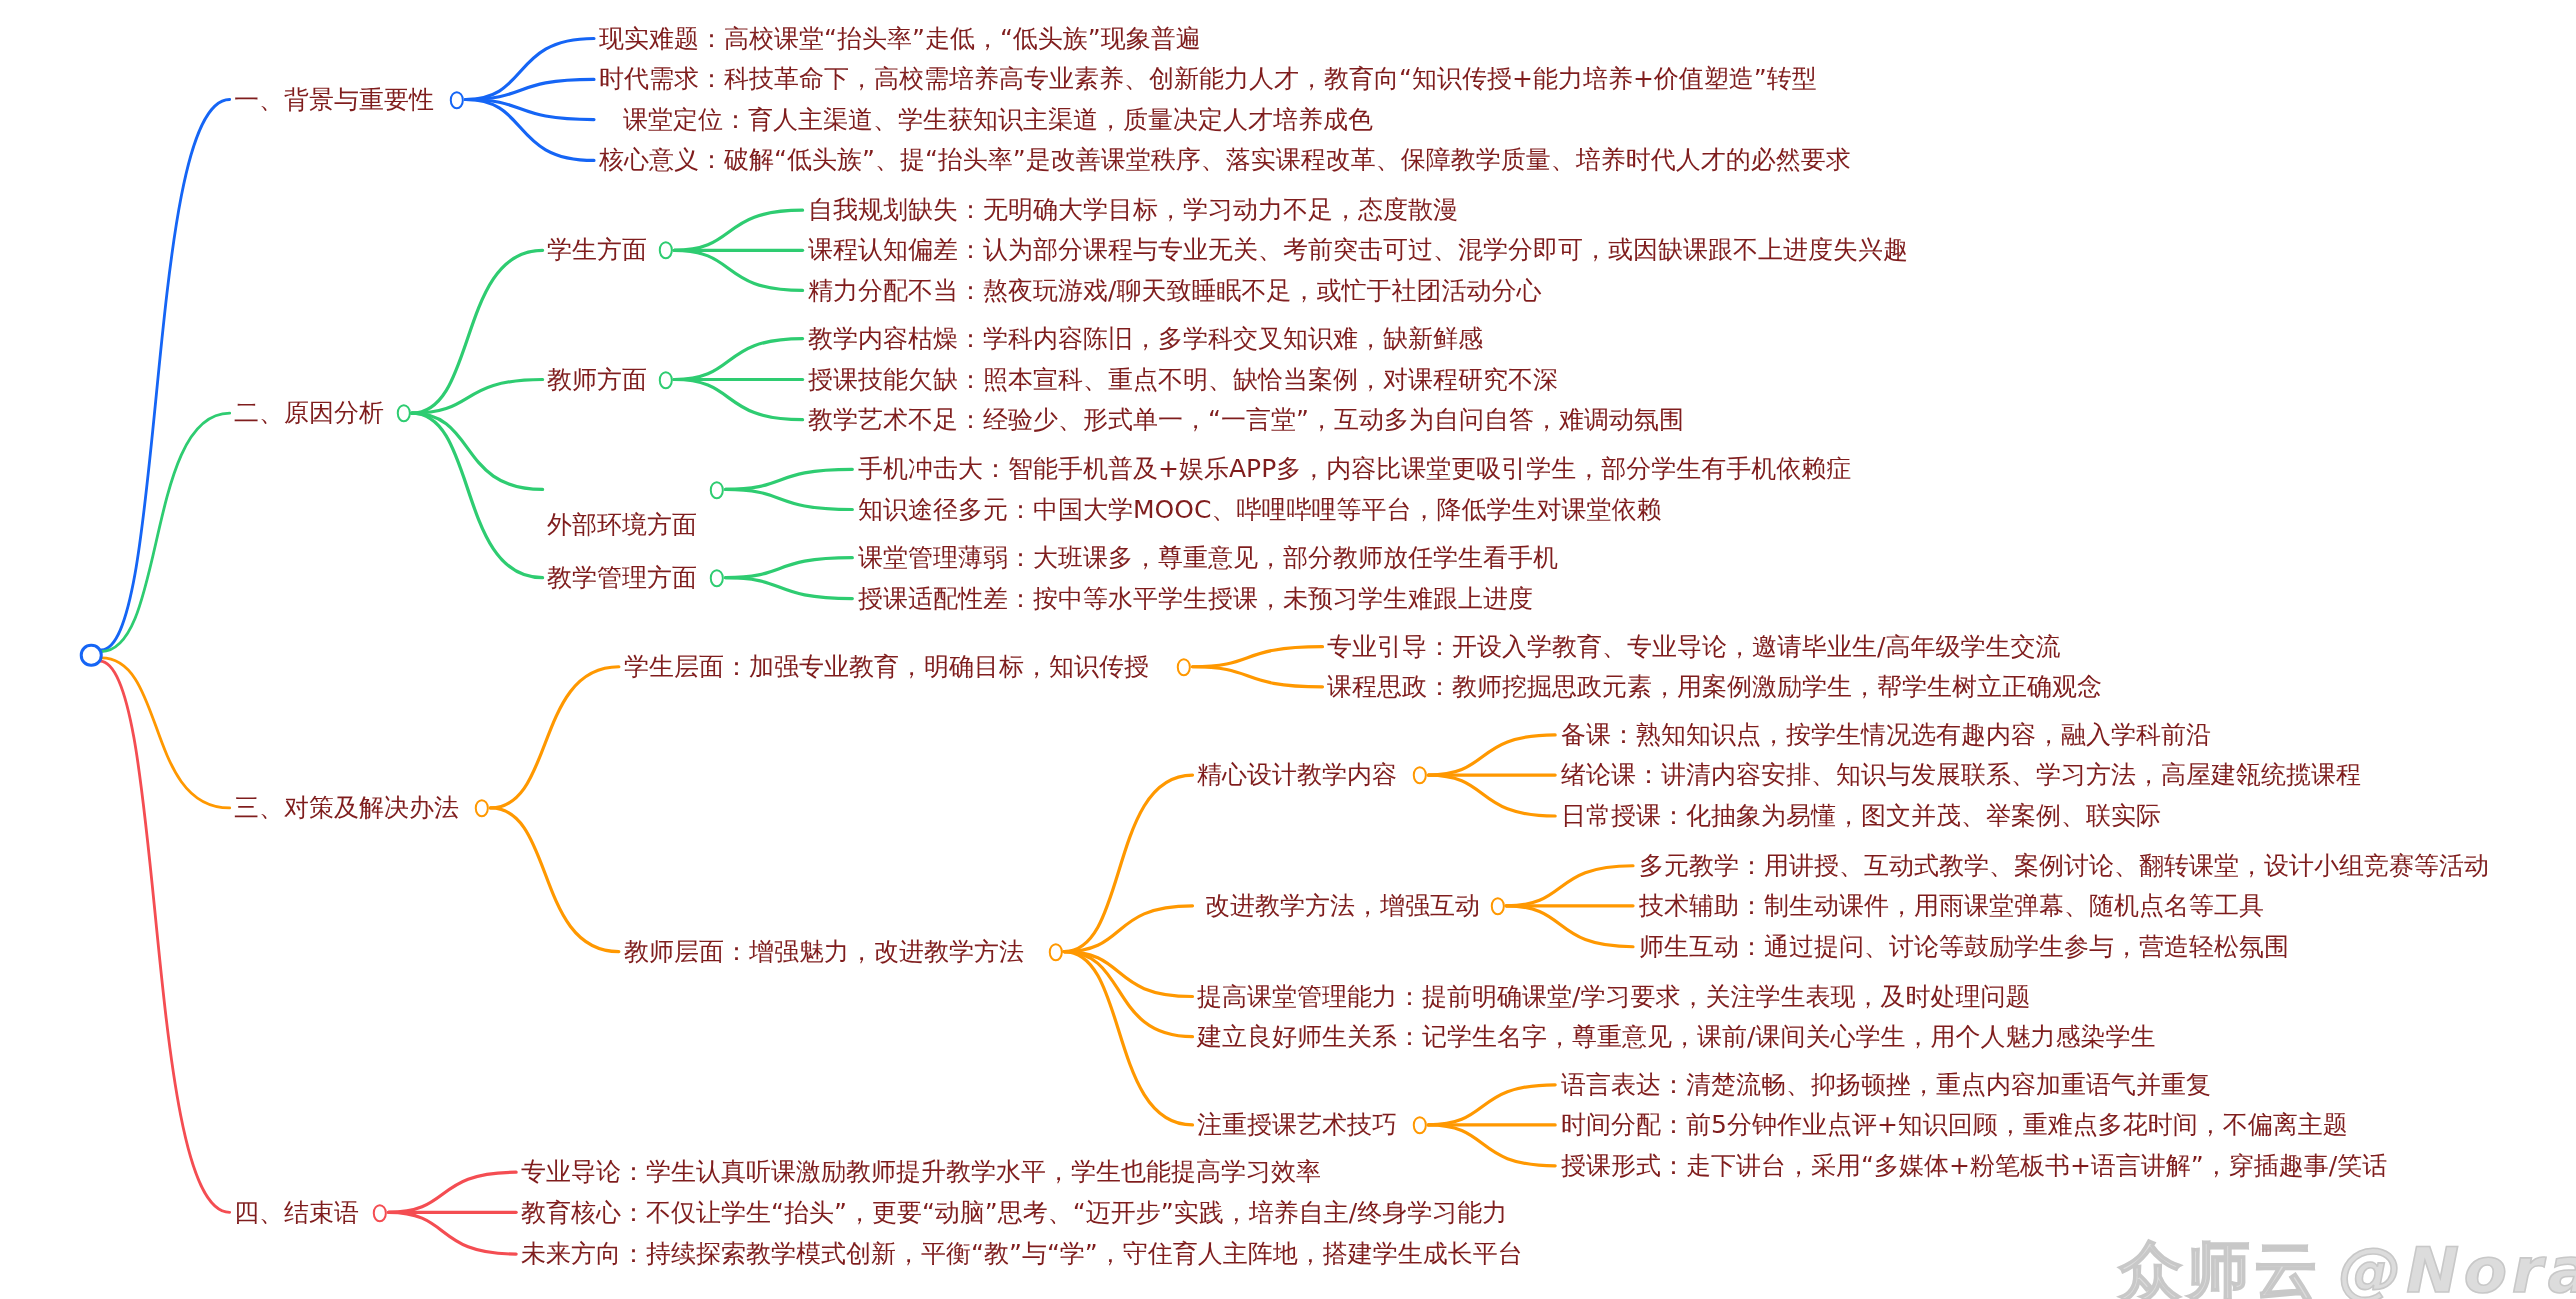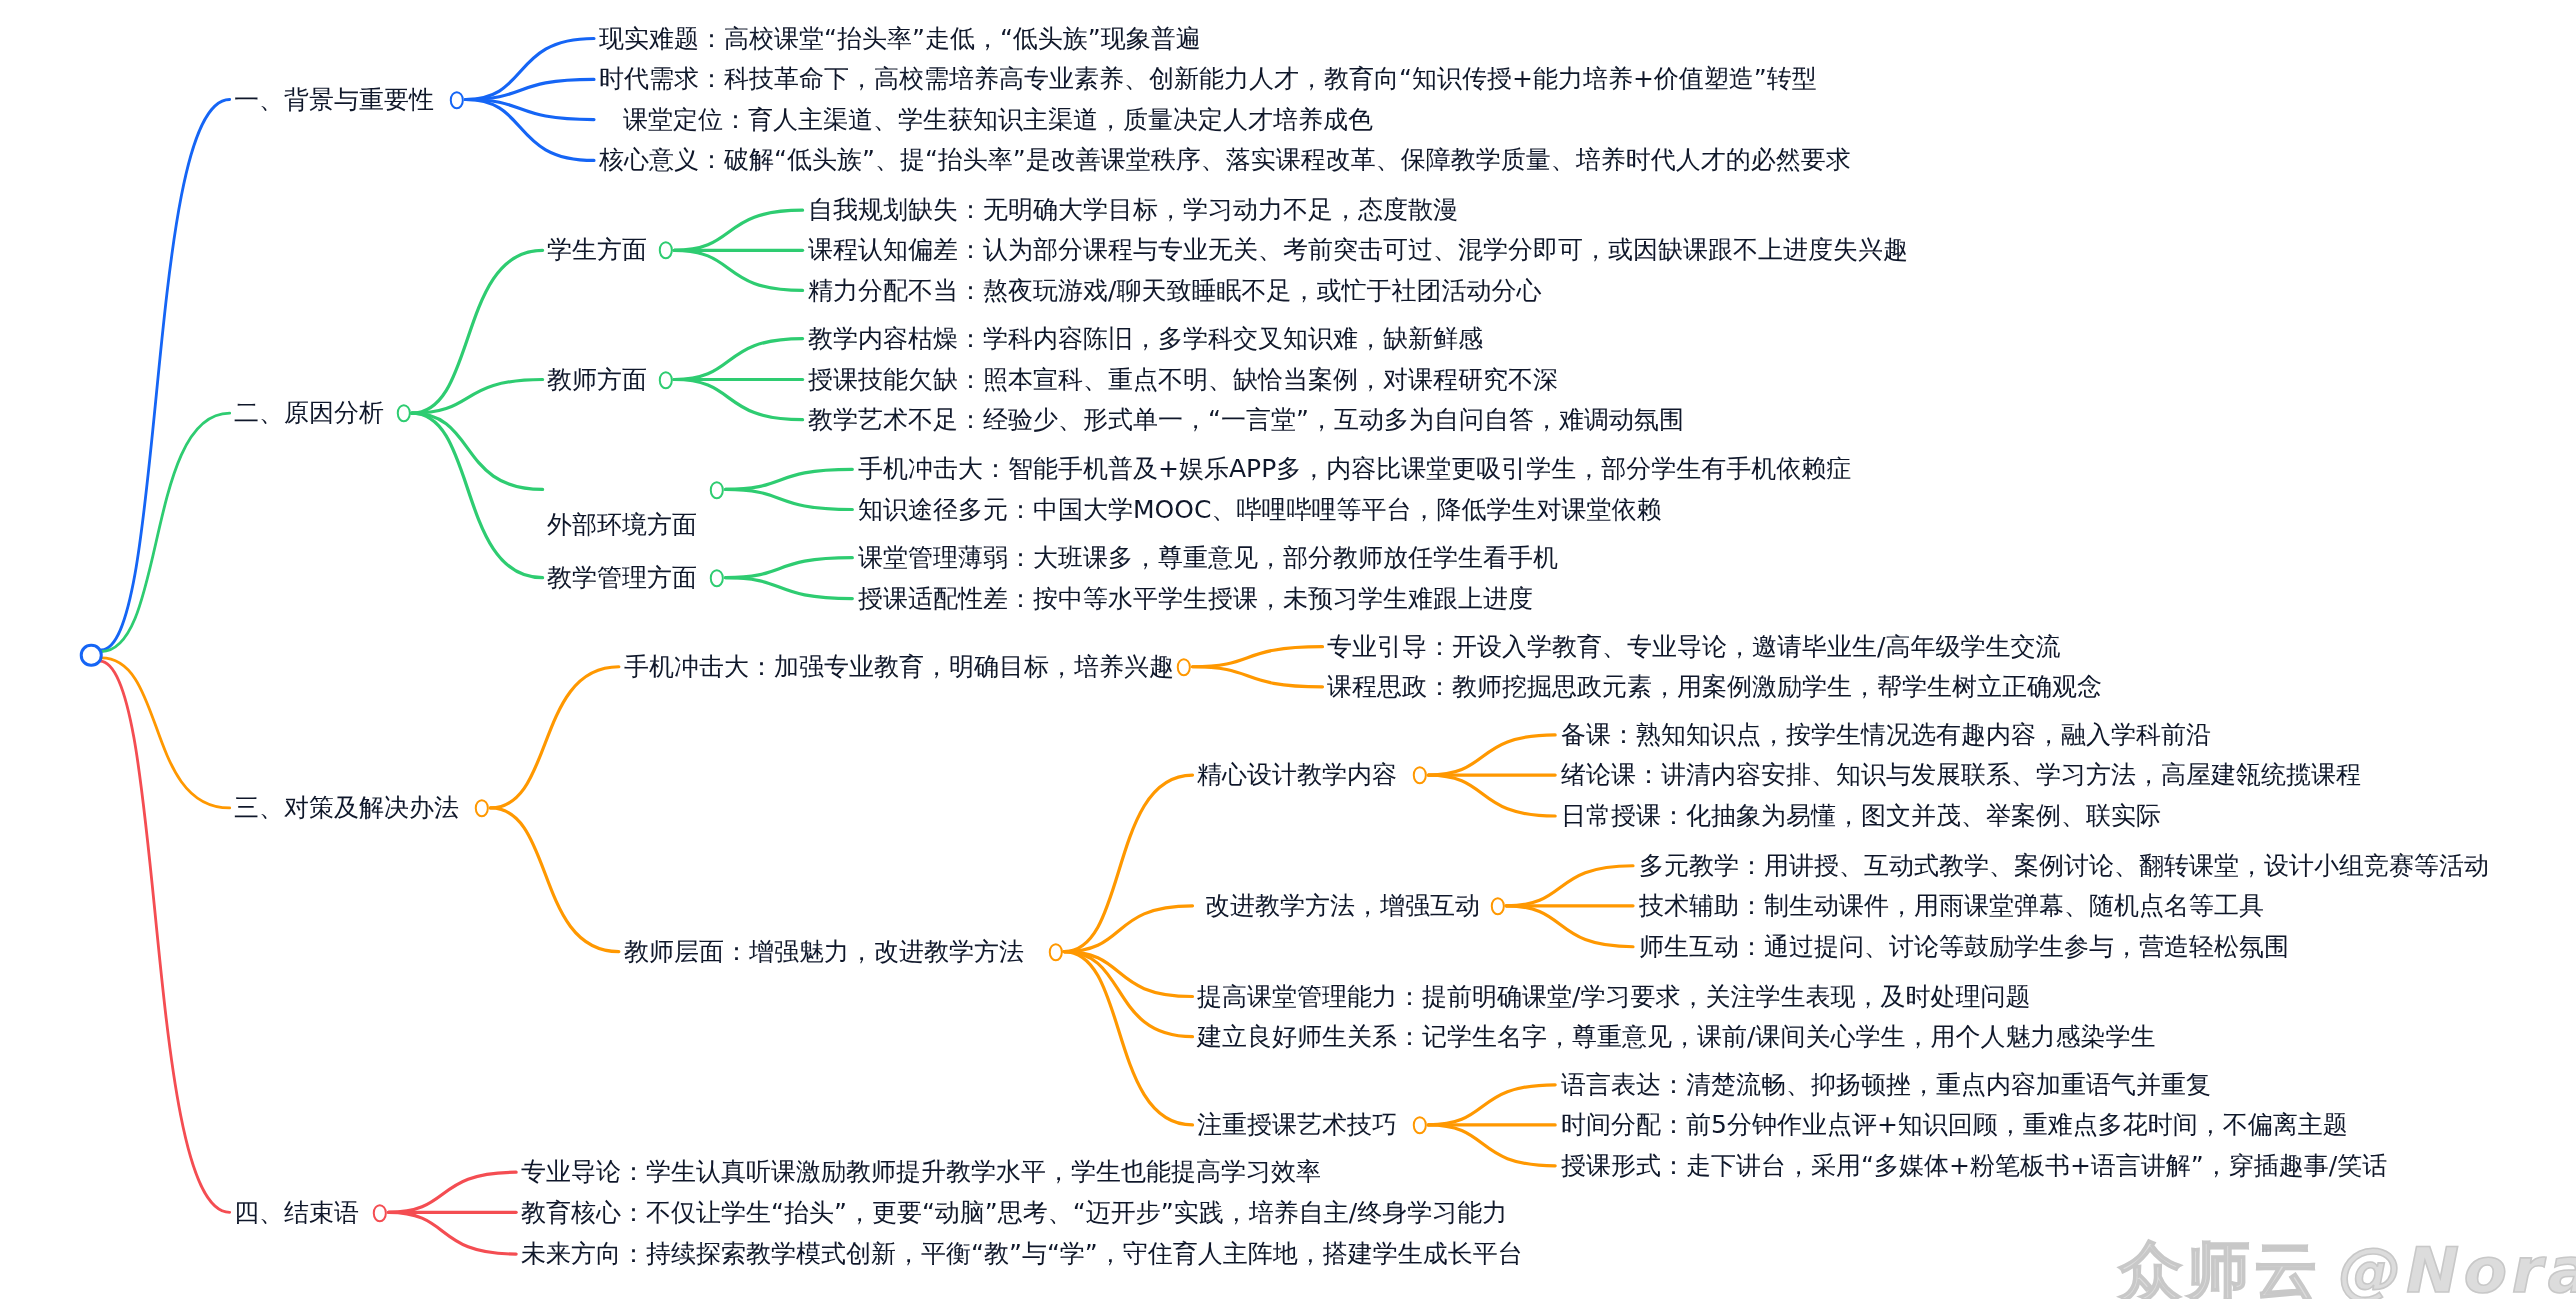--- a/index.html
+++ b/index.html
@@ -1,19 +1,19 @@
 <!DOCTYPE html>
 <html style="font-size:13px"><head>
 <meta charset="utf-8">
 <style>
   html, body { margin:0; padding:0; background:#ffffff; }
   body { width:2576px; height:1299px; position:relative; overflow:hidden;
          font-family:"DejaVu Sans","Liberation Sans",sans-serif; }
   #links { position:absolute; left:0; top:0; width:2576px; height:1299px; }
-  .node { position:absolute; font-size:25px; color:#0f172a; white-space:nowrap;
+  .node { position:absolute; font-size:25px; color:#7f1d1d; white-space:nowrap;
           line-height:32px; transform:translateY(-50%); letter-spacing:0px; }
   .dot { position:absolute; width:14.4px; height:17.7px; border-radius:50%; background:#fff;
          border:2.4px solid; box-sizing:border-box; transform:translate(-50%,-50%); }
   .root-dot { width:22.5px; height:22.5px; border-width:3.2px; }
   .watermark { position:absolute; left:2119px; top:1228px; font-size:63px; font-weight:bold;
                color:#dcdcdc; -webkit-text-stroke:1.6px #c8c8c8; letter-spacing:4.8px; white-space:nowrap; }
   .watermark .handle { font-style:italic; margin-left:16px; }
 </style>
 </head>
 <body>
@@ -96,21 +96,21 @@
   <div class="node" style="left:858px;top:510px;">知识途径多元：中国大学MOOC、哔哩哔哩等平台，降低学生对课堂依赖</div>
 
   <div class="node" style="left:547px;top:578px;">教学管理方面</div>
   <span class="dot" style="left:717px;top:578px;border-color:#2ecc71;"></span>
   <div class="node" style="left:858px;top:558px;">课堂管理薄弱：大班课多，尊重意见，部分教师放任学生看手机</div>
   <div class="node" style="left:858px;top:599px;">授课适配性差：按中等水平学生授课，未预习学生难跟上进度</div>
 
   <div class="node" style="left:234px;top:808px;">三、对策及解决办法</div>
   <span class="dot" style="left:482px;top:808px;border-color:#ff9800;"></span>
 
-  <div class="node" style="left:624px;top:667px;">手机冲击大：加强专业教育，明确目标，培养兴趣</div>
+  <div class="node" style="left:624px;top:667px;">学生层面：加强专业教育，明确目标，知识传授</div>
   <span class="dot" style="left:1184px;top:667px;border-color:#ff9800;"></span>
   <div class="node" style="left:1327px;top:647px;text-align:right;">专业引导：开设入学教育、专业导论，邀请毕业生/高年级学生交流</div>
   <div class="node" style="left:1327px;top:687px;">课程思政：教师挖掘思政元素，用案例激励学生，帮学生树立正确观念</div>
 
   <div class="node" style="left:624px;top:952px;">教师层面：增强魅力，改进教学方法</div>
   <span class="dot" style="left:1056px;top:952px;border-color:#ff9800;"></span>
 
   <div class="node" style="left:1197px;top:775px;">精心设计教学内容</div>
   <span class="dot" style="left:1420px;top:775px;border-color:#ff9800;"></span>
   <div class="node" style="left:1561px;top:735px;">备课：熟知知识点，按学生情况选有趣内容，融入学科前沿</div>

